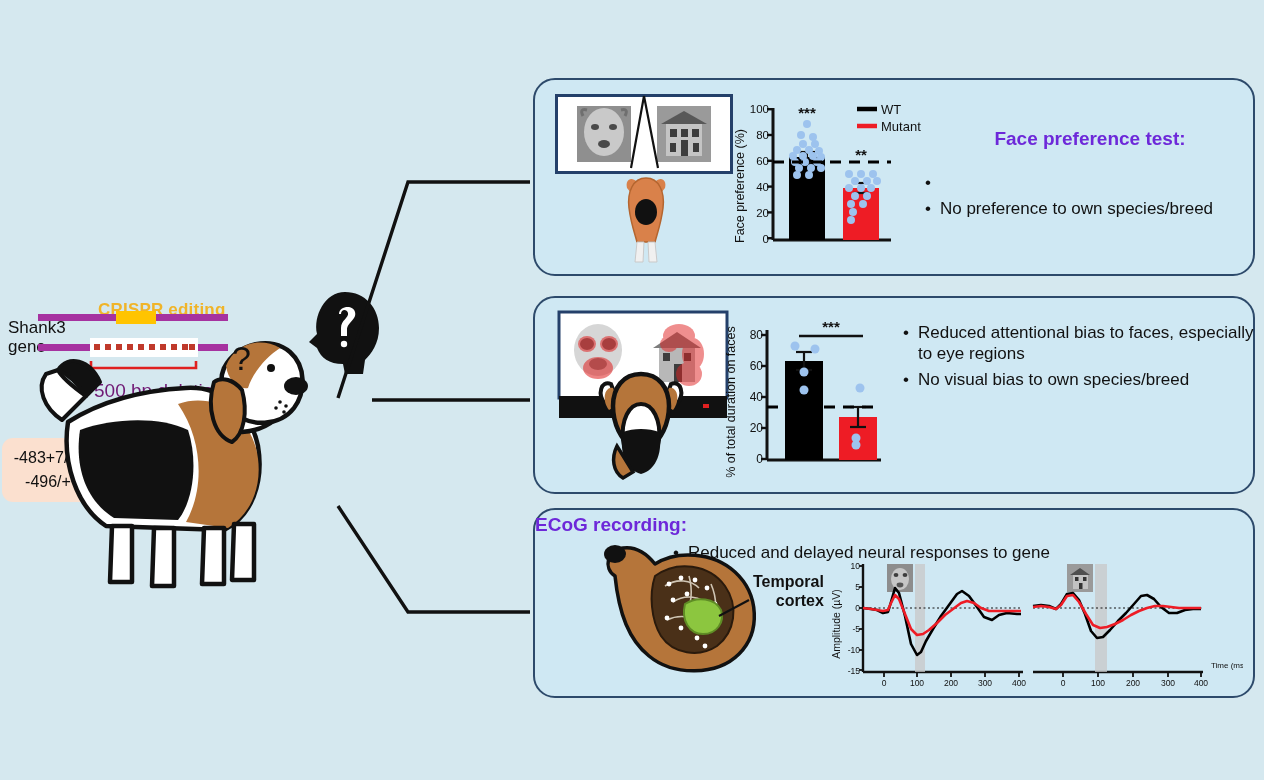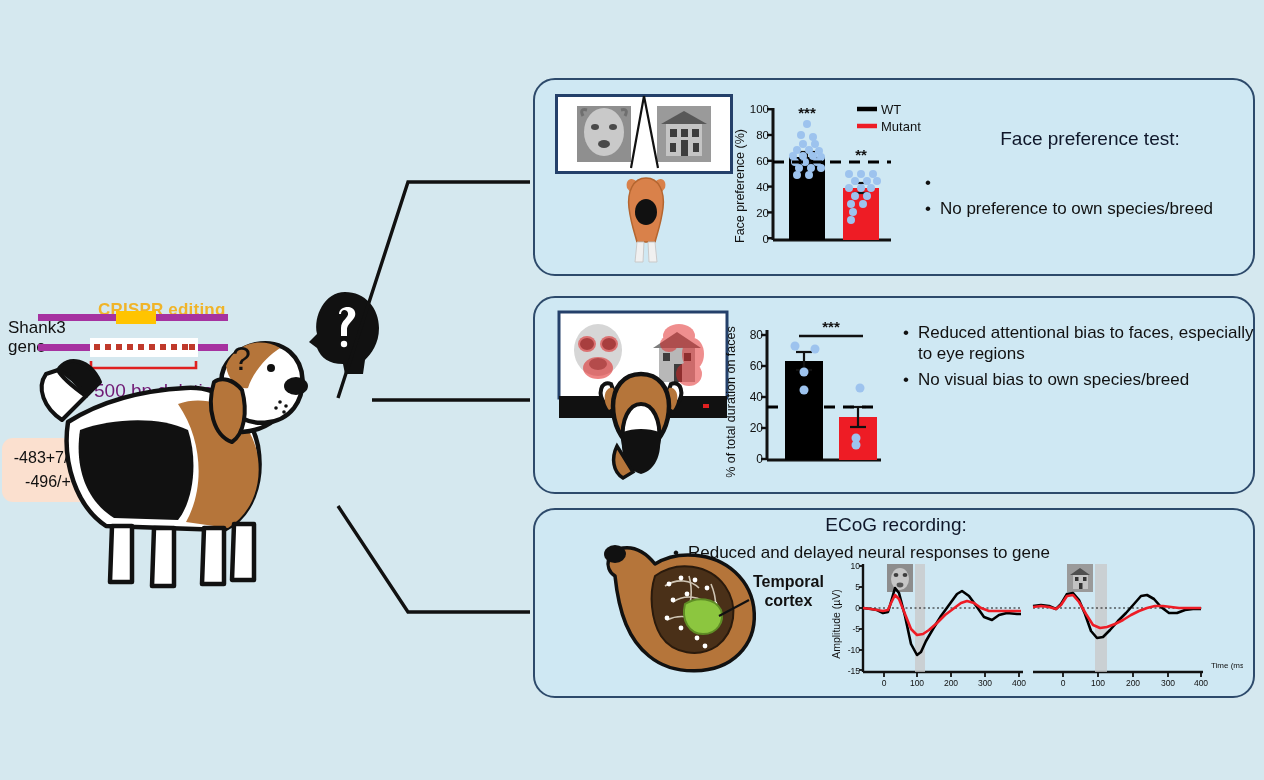--- a/index.html
+++ b/index.html
@@ -34,37 +34,37 @@
 
   
   .panel {
     position: absolute; left: 533px;
     background: #cfe8f3; border: 2.2px solid #2d4a6b; border-radius: 22px;
   }
   #panel-face      { top: 78px;  width: 722px; height: 198px; }
   #panel-eye       { top: 296px; width: 722px; height: 198px; }
   #panel-ecog      { top: 508px; width: 722px; height: 190px; }
 
-  .panel-title { font-size: 19px; font-weight: normal; color: #0f172a; }
+  .panel-title { font-size: 19px; font-weight: bold; color: #6d28d9; }
   .bullet-row { display: flex; gap: 9px; font-size: 17px; color: #111; line-height: 21px; }
   .bullet-dot { flex: 0 0 auto; }
   .ital { font-style: italic; }
 
   
   #face-text { position: absolute; left: 390px; top: 48px; width: 330px; }
   #face-title { text-align: center; margin-bottom: 22px; }
   #face-bullets > div { margin-bottom: 5px; }
 
   
   #eye-text { position: absolute; left: 368px; top: 24px; width: 352px; }
   #eye-title { text-align: center; margin-bottom: 30px; }
   #eye-bullets > div { margin-bottom: 5px; }
 
   
-  #ecog-title { position: absolute; left: 0; top: 4px; width: 722px; text-align: center; }
+  #ecog-title { position: absolute; left: 0; top: 4px; width: 722px; }
   #ecog-bullet { position: absolute; left: 138px; top: 32px; width: 580px; }
 
   .stim-frame { position: absolute; border: 2.5px solid #24406a; background: #fff; }
 </style>
 </head>
 <body>
 
 <div class="stage">
 
   <div class="crispr-label">CRISPR editing</div>
@@ -448,21 +448,21 @@
           <circle cx="88" cy="100" r="2.4"></circle>
         <circle cx="104" cy="110" r="2.4"></circle>
           <circle cx="120" cy="96" r="2.4"></circle>
           <circle cx="112" cy="118" r="2.4"></circle>
       </g>
       <path d="M92 76 C104 68 122 70 128 82 C132 94 124 106 110 106
                C96 106 88 92 92 76 Z" fill="#8cc63f" stroke="#5f8c25" stroke-width="2"></path>
       <line x1="126" y1="88" x2="156" y2="72" stroke="#111" stroke-width="2.2"></line>
     </svg>
 
-    <div style="position:absolute;left:218px;top:62px;font-size:16px;font-weight:bold;color:#111;line-height:19px;text-align:center">
+    <div style="position:absolute;left:218px;top:62px;font-size:16px;font-weight:bold;color:#111;line-height:19px;text-align:right">
       <div>Temporal</div>
       <div>cortex</div>
     </div>
 
     <svg style="position:absolute;left:296px;top:48px;width:200px;height:134px" viewBox="0 0 200 134">
       <text x="9" y="66" font-size="10.5" fill="#111" text-anchor="middle" transform="rotate(-90 9 66)" font-family="Liberation Sans, sans-serif">Amplitude (µV)</text>
 
       <line x1="32" y1="6" x2="32" y2="114" stroke="#111" stroke-width="2.4"></line>
       <line x1="32" y1="114" x2="192" y2="114" stroke="#111" stroke-width="2.4"></line>
       <g font-size="8.5" fill="#111" text-anchor="end" font-family="Liberation Sans, sans-serif">

